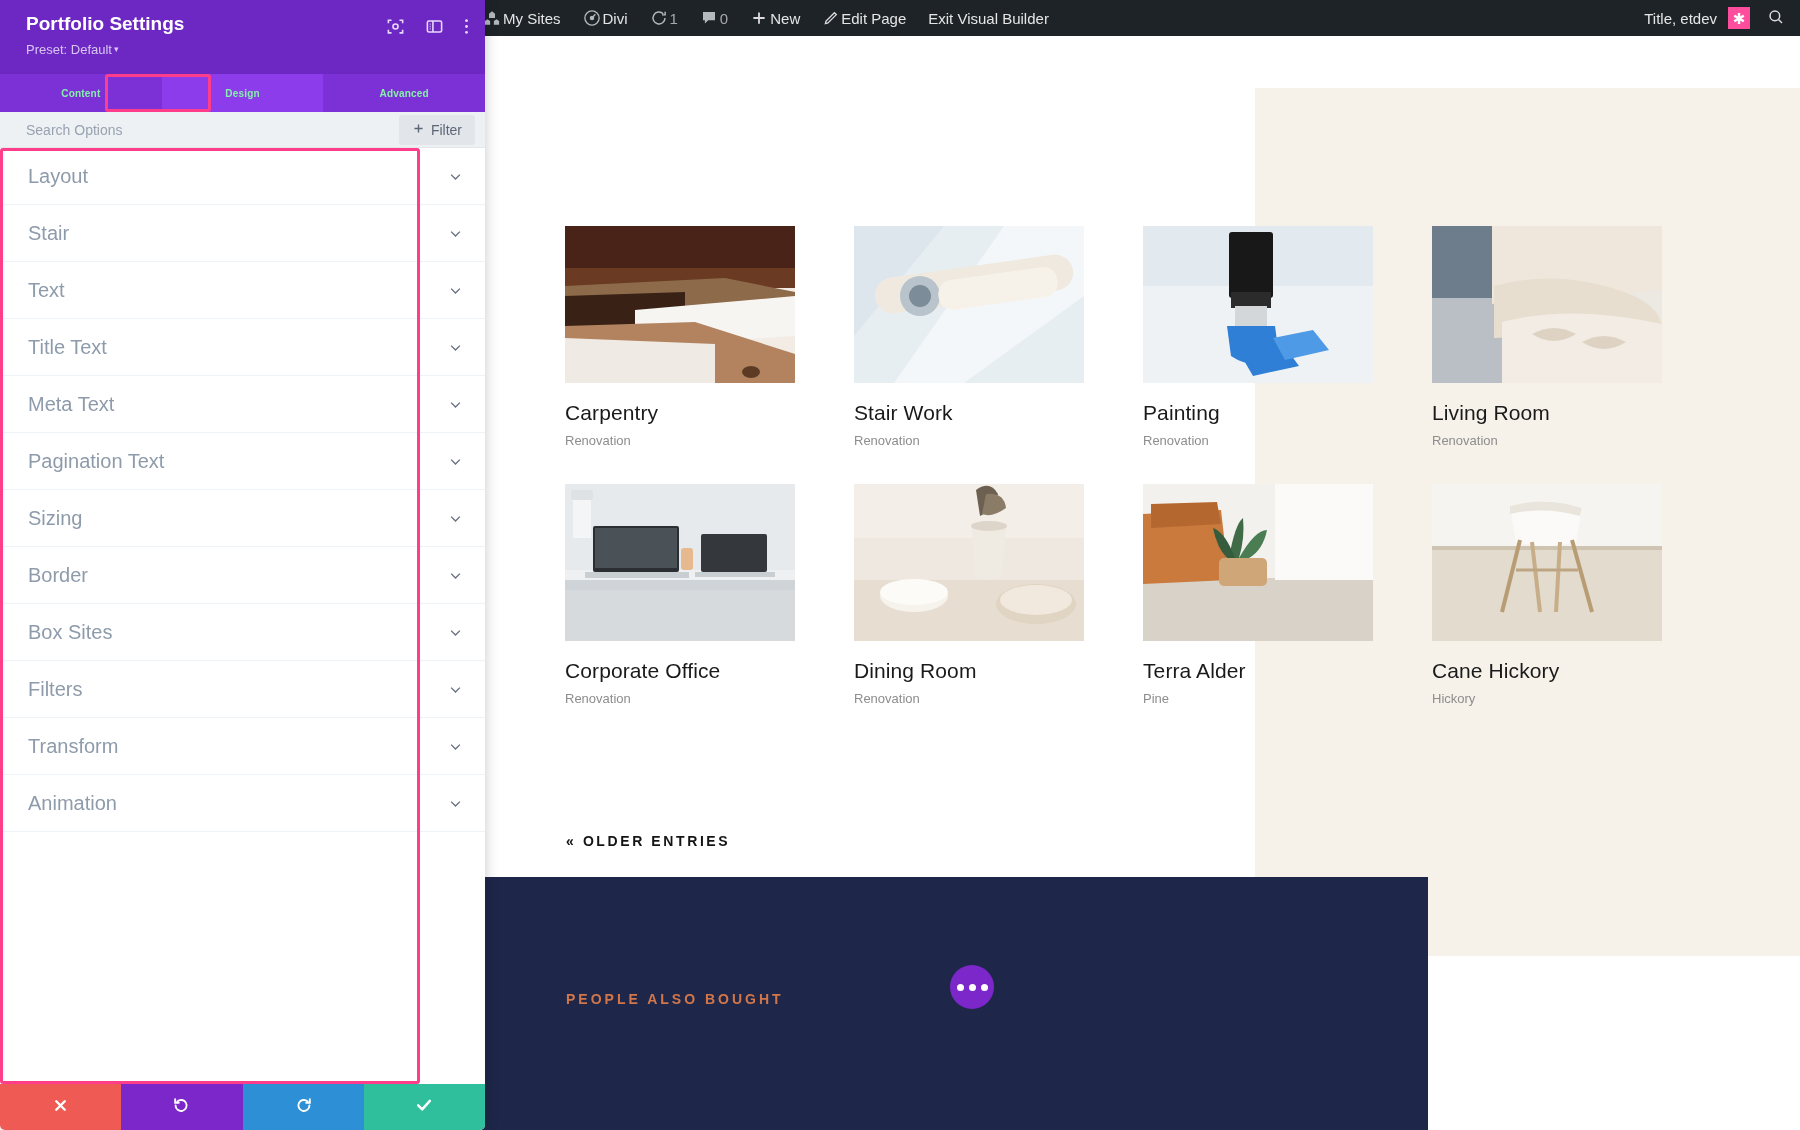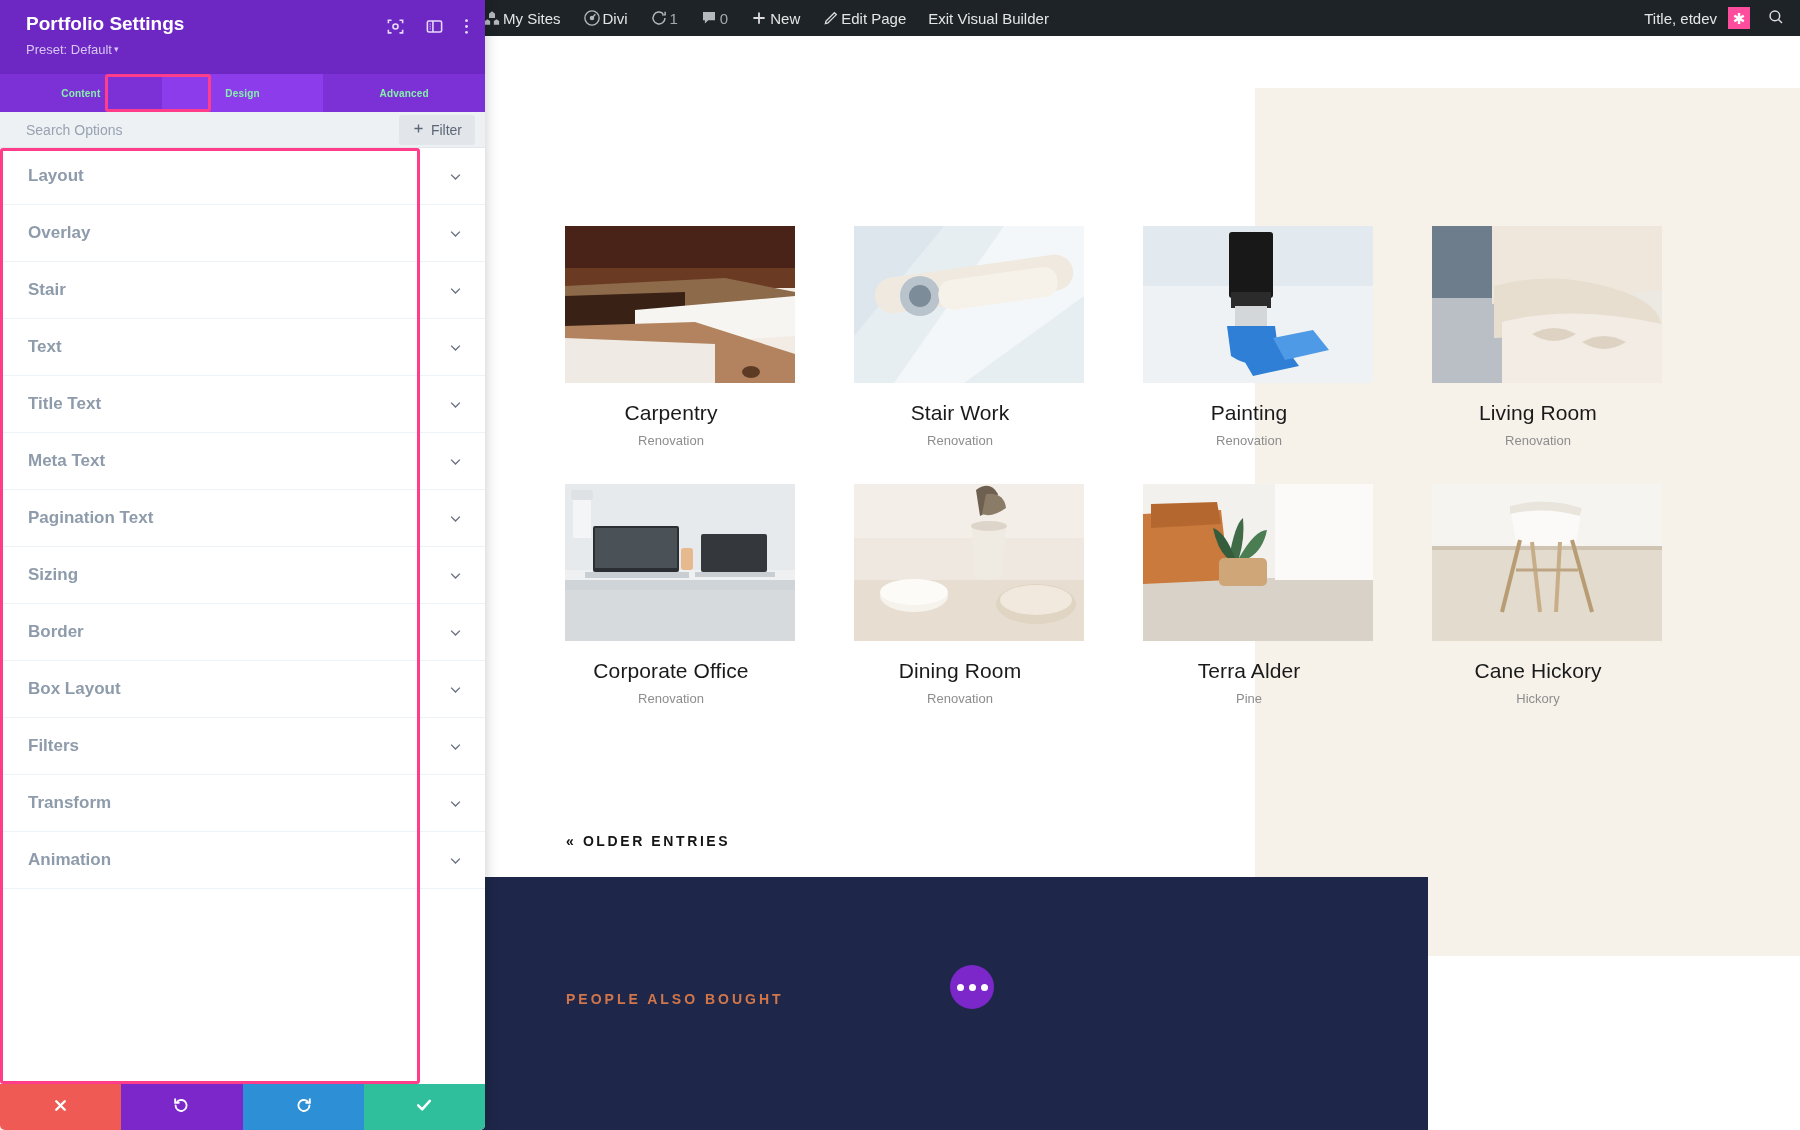--- a/index.html
+++ b/index.html
@@ -52,21 +52,21 @@
     background: #f6f2ea;
   }
   #portfolio-grid {
     position: absolute; left: 135px; top: 190px;
     width: 1110px;
     display: grid;
     grid-template-columns: repeat(4, 230px);
     column-gap: 59px;
     row-gap: 36px;
   }
-  .pf-item { width: 212px; text-align: center; }
+  .pf-item { width: 212px; }
   .pf-thumb {
     width: 230px; height: 157px;
     background: #d8d8d8;
     position: relative; overflow: hidden;
   }
   .pf-title {
     margin-top: 17px;
     font-size: 21px; line-height: 1.2;
     color: #1a1a1a; font-weight: 400;
     letter-spacing: .1px;
@@ -163,21 +163,21 @@
   #options-list {
     position: absolute; inset: 0;
     background: #ffffff; overflow: hidden;
   }
   .opt-row {
     height: 57px; display: flex; align-items: center;
     padding: 0 22px 0 28px;
     border-bottom: 1px solid #eef3f7;
     background: #ffffff;
   }
-  .opt-label { flex: 1; font-size: 17px; color: #8e9bab; font-weight: 700; }
+  .opt-label { flex: 1; font-size: 20px; color: #8e9bab; font-weight: 400; }
   .opt-chev { color: #6a7280; display: inline-flex; }
   #options-highlight {
     position: absolute; left: 0; top: 0;
     width: 420px; height: 100%;
     border: 3px solid #ff3d8a; border-radius: 3px;
     pointer-events: none;
   }
   #panel-actions {
     height: 46px; display: flex; flex: 0 0 auto;
   }
@@ -517,28 +517,20 @@
 
         <div class="opt-row">
           <span class="opt-label">Layout</span>
           <span class="opt-chev">
               <svg width="15" height="15" viewBox="0 0 24 24" fill="none" stroke="#69707d" stroke-width="2.2">
                 <path d="M5 9l7 7 7-7"></path>
               </svg>
             </span>
         </div>
         <div class="opt-row">
-          <span class="opt-label">Overlay</span>
-          <span class="opt-chev">
-              <svg width="15" height="15" viewBox="0 0 24 24" fill="none" stroke="#69707d" stroke-width="2.2">
-                <path d="M5 9l7 7 7-7"></path>
-              </svg>
-            </span>
-        </div>
-        <div class="opt-row">
           <span class="opt-label">Stair</span>
           <span class="opt-chev">
               <svg width="15" height="15" viewBox="0 0 24 24" fill="none" stroke="#69707d" stroke-width="2.2">
                 <path d="M5 9l7 7 7-7"></path>
               </svg>
             </span>
         </div>
         <div class="opt-row">
           <span class="opt-label">Text</span>
           <span class="opt-chev">
@@ -581,21 +573,21 @@
         </div>
         <div class="opt-row">
           <span class="opt-label">Border</span>
           <span class="opt-chev">
               <svg width="15" height="15" viewBox="0 0 24 24" fill="none" stroke="#69707d" stroke-width="2.2">
                 <path d="M5 9l7 7 7-7"></path>
               </svg>
             </span>
         </div>
         <div class="opt-row">
-          <span class="opt-label">Box Layout</span>
+          <span class="opt-label">Box Sites</span>
           <span class="opt-chev">
               <svg width="15" height="15" viewBox="0 0 24 24" fill="none" stroke="#69707d" stroke-width="2.2">
                 <path d="M5 9l7 7 7-7"></path>
               </svg>
             </span>
         </div>
         <div class="opt-row">
           <span class="opt-label">Filters</span>
           <span class="opt-chev">
               <svg width="15" height="15" viewBox="0 0 24 24" fill="none" stroke="#69707d" stroke-width="2.2">

